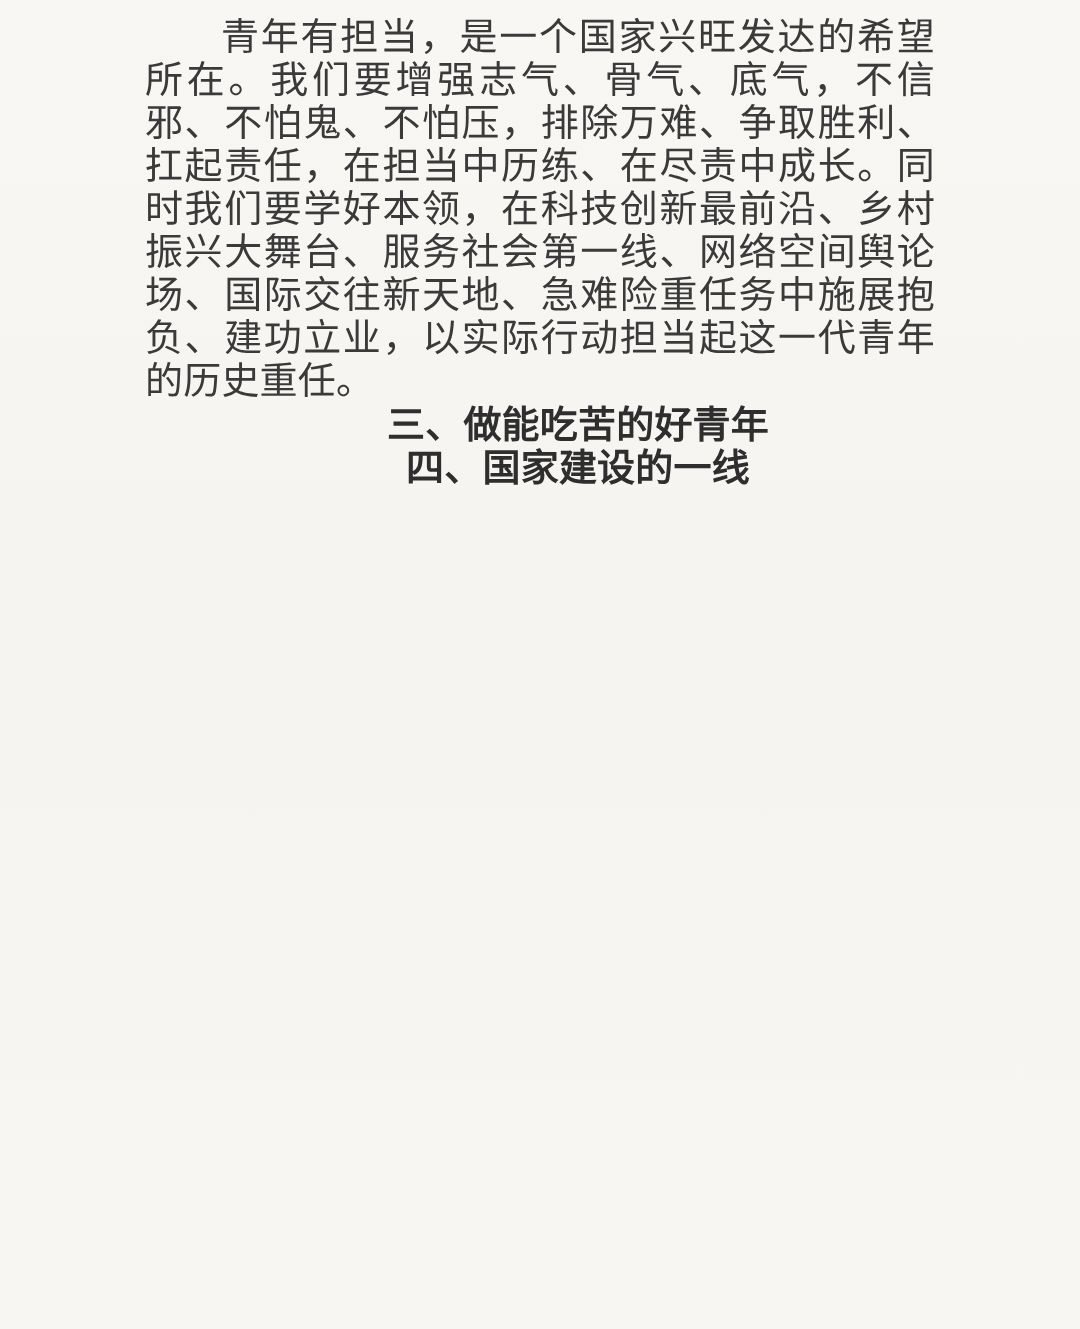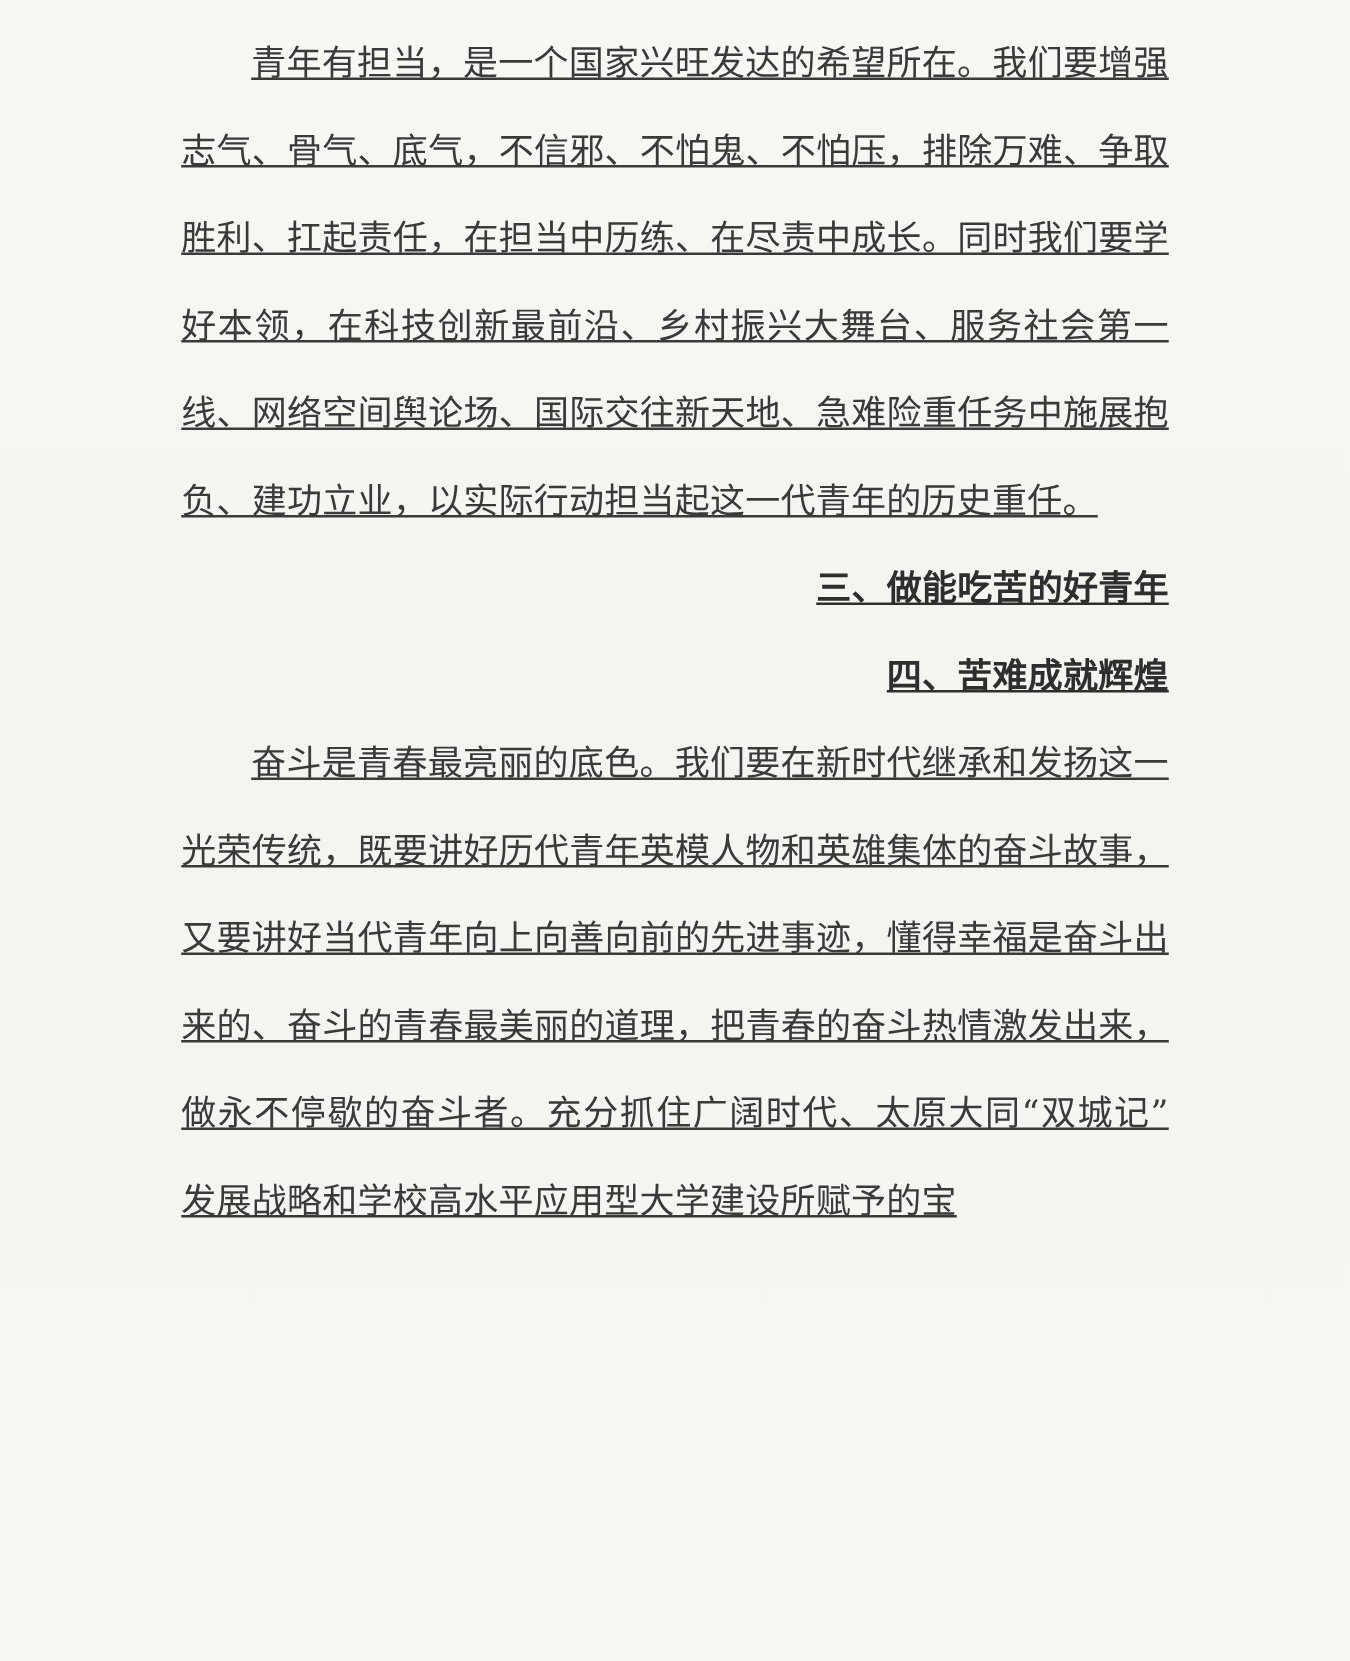--- a/index.html
+++ b/index.html
@@ -17,39 +17,37 @@
     box-sizing: border-box;
   }
   .text-block {
     box-sizing: border-box;
     padding: 16px 145px 0 145px;
   }
   .para, .heading {
     margin: 0;
     padding: 0;
     font-family: "DejaVu Serif", "Liberation Serif", serif;
-    font-size: 28px;
-    line-height: 70px;
+    font-size: 38px;
+    line-height: 43px;
     color: #3a3a3a;
     text-align: justify;
     text-justify: inter-ideograph;
     text-indent: 2em;
     word-break: break-all;
     letter-spacing: 0.2px;
-    text-decoration: underline;
   }
   .heading {
     font-weight: bold;
     color: #2e2e2e;
-    text-align: right;
+    text-align: center;
   }
 </style>
 </head>
 <body>
 
 <div class="page">
   <div class="text-block">
     <p class="para">青年有担当，是一个国家兴旺发达的希望所在。我们要增强志气、骨气、底气，不信邪、不怕鬼、不怕压，排除万难、争取胜利、扛起责任，在担当中历练、在尽责中成长。同时我们要学好本领，在科技创新最前沿、乡村振兴大舞台、服务社会第一线、网络空间舆论场、国际交往新天地、急难险重任务中施展抱负、建功立业，以实际行动担当起这一代青年的历史重任。</p>
     <p class="heading">三、做能吃苦的好青年</p>
-    <p class="heading">四、苦难成就辉煌</p>
-    <p class="para">奋斗是青春最亮丽的底色。我们要在新时代继承和发扬这一光荣传统，既要讲好历代青年英模人物和英雄集体的奋斗故事，又要讲好当代青年向上向善向前的先进事迹，懂得幸福是奋斗出来的、奋斗的青春最美丽的道理，把青春的奋斗热情激发出来，做永不停歇的奋斗者。充分抓住广阔时代、太原大同“双城记”发展战略和学校高水平应用型大学建设所赋予的宝</p>
+    <p class="heading">四、国家建设的一线</p>
   </div>
 </div>
 
 </body></html>

